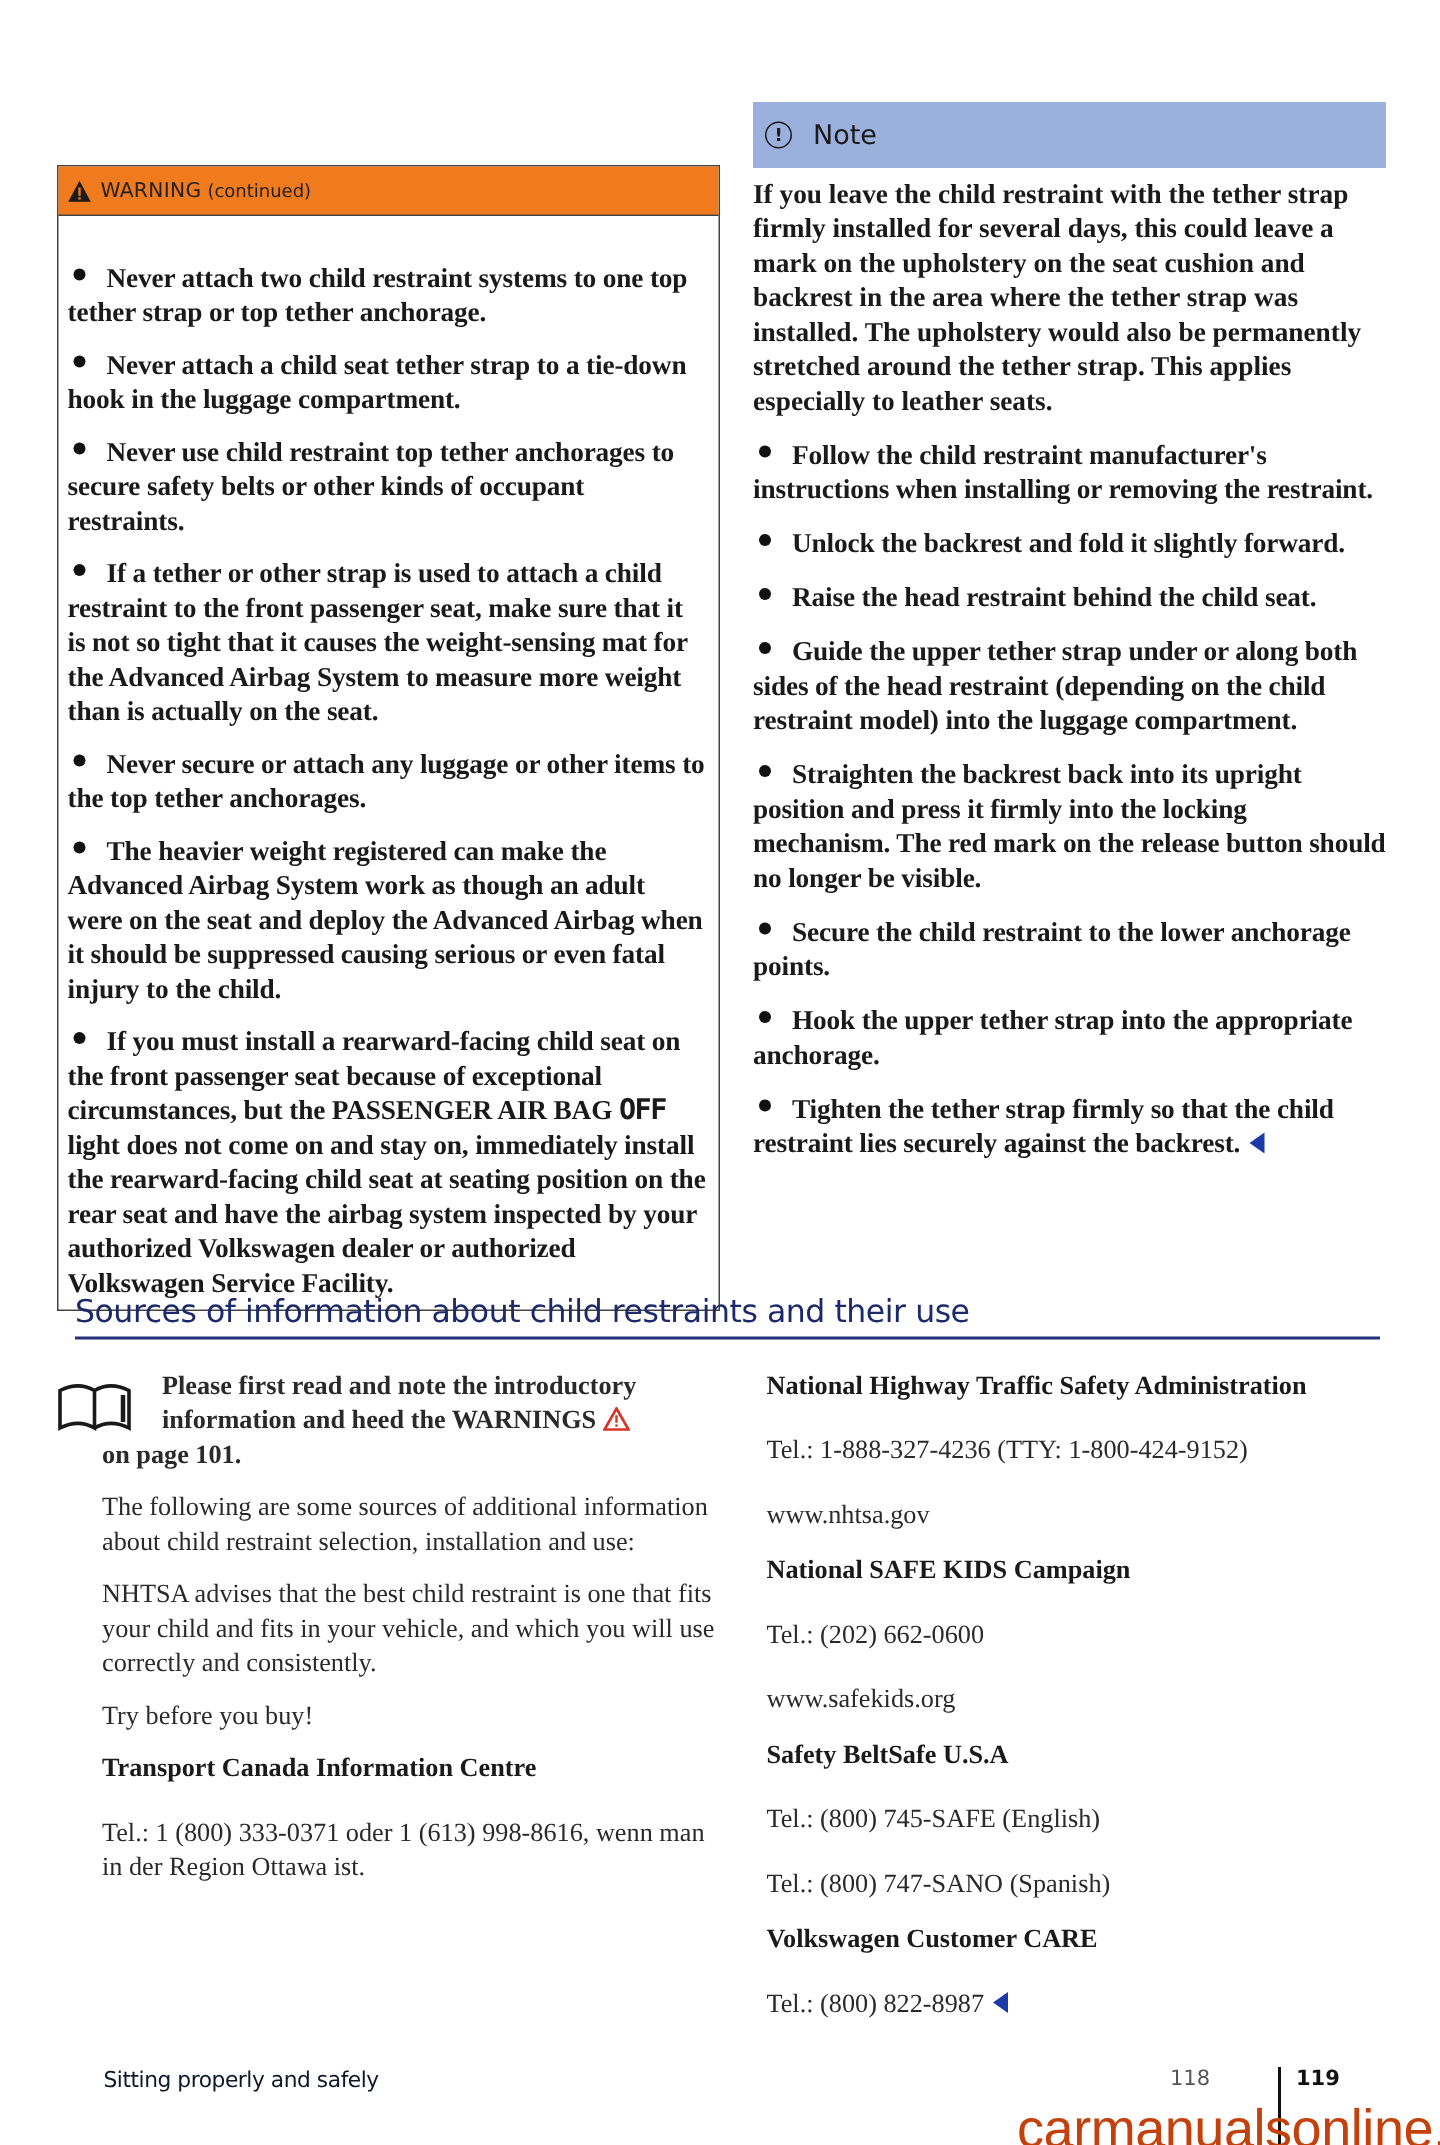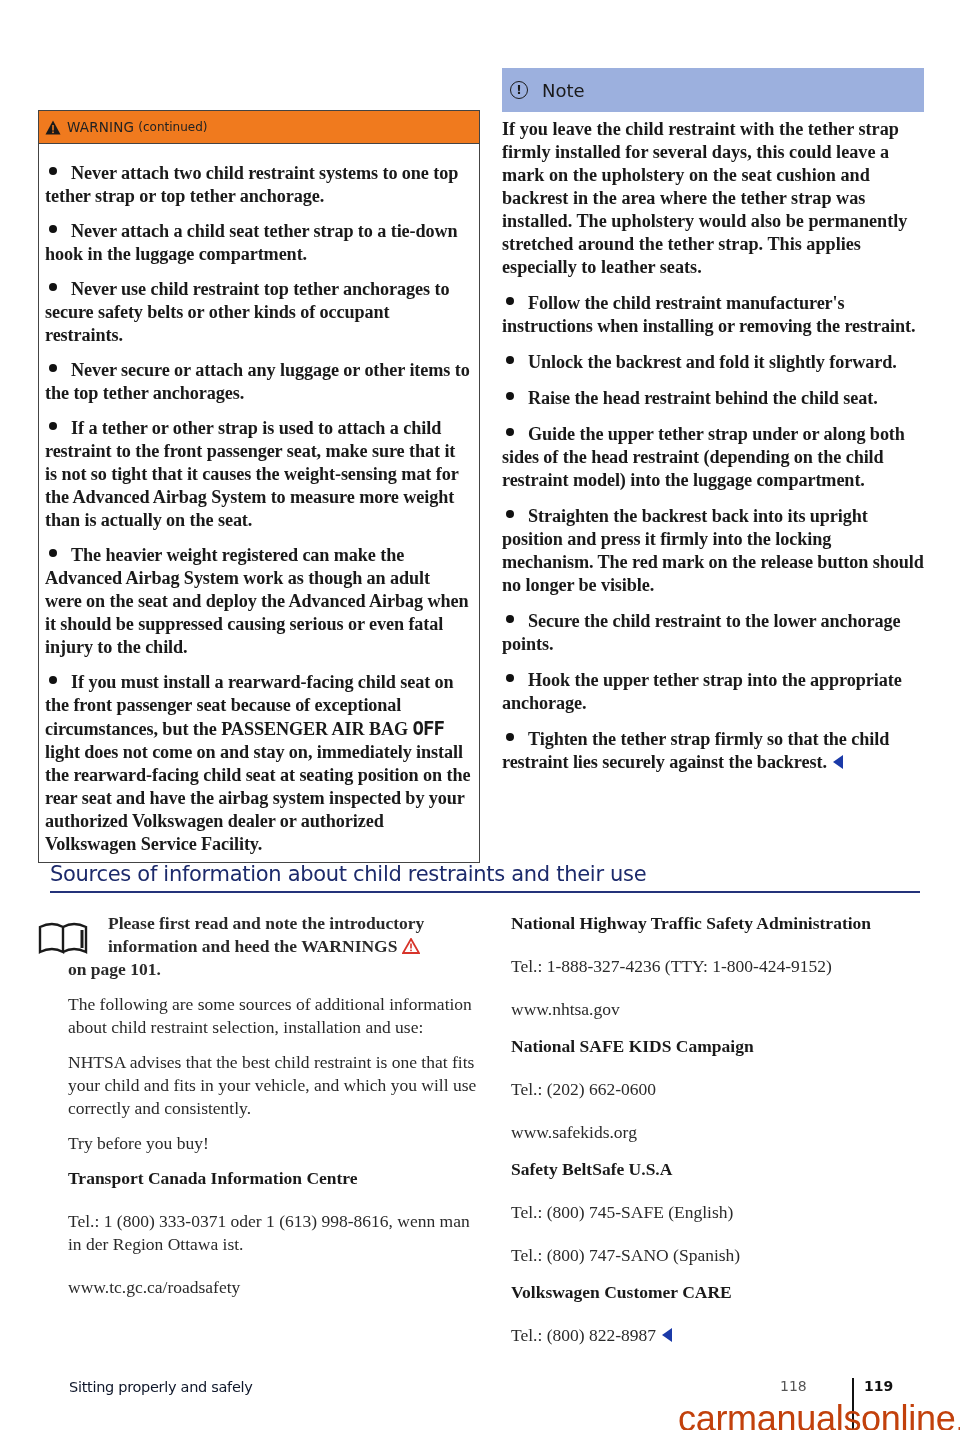--- a/index.html
+++ b/index.html
@@ -13,21 +13,21 @@
   
   .warn-box { border: 1.5px solid #444; }
   .warn-head {
     background: #f07a1e; height: 32px; display: flex; align-items: center; padding-left: 6px;
     border-bottom: 1.5px solid #444;
     font-family: "DejaVu Sans", sans-serif; font-size: 13.5px; color: #222;
   }
   .warn-head .tri { width: 16px; height: 15px; margin-right: 6px; display: inline-block; }
   .warn-head .title { font-weight: normal; letter-spacing: 0.2px; }
   .warn-head .cont { font-size: 12px; margin-left: 4px; }
-  .warn-body { padding: 8px 8px 6px 6px; }
+  .warn-body { padding: 20px 8px 6px 6px; }
 
   .bul { font-size: 18.2px; line-height: 23px; font-weight: bold; margin: 12px 0 0 0; letter-spacing: -0.1px; }
   .bul:first-child { margin-top: 10px; }
   .bul .dot { display: inline-block; width: 8px; height: 8px; border-radius: 50%; background: #111; margin-right: 14px; vertical-align: 4px; margin-left: 4px; }
   .bul .off { font-family: "DejaVu Sans Mono", monospace; font-weight: bold; font-size: 19px; letter-spacing: -1px; }
 
   
   .note-head {
     background: #9cb0de; height: 44px; display: flex; align-items: center; padding-left: 8px;
     font-family: "DejaVu Sans", sans-serif; font-size: 18px; color: #1a1a1a; margin-bottom: 4px;
@@ -77,22 +77,22 @@
         <rect x="7.2" y="5" width="1.6" height="5.5" fill="#f07a1e"></rect>
         <rect x="7.2" y="11.5" width="1.6" height="1.6" fill="#f07a1e"></rect>
       </svg>
       <span class="title">WARNING</span>
       <span class="cont">(continued)</span>
     </div>
     <div class="warn-body">
       <p class="bul"><span class="dot"></span><span>Never attach two child restraint systems to one top tether strap or top tether anchorage.</span></p>
       <p class="bul"><span class="dot"></span><span>Never attach a child seat tether strap to a tie-down hook in the luggage compartment.</span></p>
       <p class="bul"><span class="dot"></span><span>Never use child restraint top tether anchorages to secure safety belts or other kinds of occupant restraints.</span></p>
+      <p class="bul"><span class="dot"></span><span>If a tether or other strap is used to attach a child restraint to the front passenger seat, make sure that it is not so tight that it causes the weight-sensing mat for the Advanced Airbag System to measure more weight than is actually on the seat.</span></p>
       <p class="bul"><span class="dot"></span><span>Never secure or attach any luggage or other items to the top tether anchorages.</span></p>
-      <p class="bul"><span class="dot"></span><span>If a tether or other strap is used to attach a child restraint to the front passenger seat, make sure that it is not so tight that it causes the weight-sensing mat for the Advanced Airbag System to measure more weight than is actually on the seat.</span></p>
       <p class="bul"><span class="dot"></span><span>The heavier weight registered can make the Advanced Airbag System work as though an adult were on the seat and deploy the Advanced Airbag when it should be suppressed causing serious or even fatal injury to the child.</span></p>
       <p class="bul"><span class="dot"></span><span>If you must install a rearward-facing child seat on the front passenger seat because of exceptional circumstances, but the PASSENGER AIR BAG </span><span class="off">OFF</span><span> light does not come on and stay on, immediately install the rearward-facing child seat at seating position on the rear seat and have the airbag system inspected by your authorized Volkswagen dealer or authorized Volkswagen Service Facility.</span></p>
     </div>
   </div>
 </div>
 
 <div class="right-col">
   <div class="note-head">
     <span class="circ">!</span>
     <span>Note</span>
@@ -129,21 +129,20 @@
       </span>
       <span style="display:block;">on page 101.</span>
     </p>
   </div>
   <p class="p" style="margin-top:12px;">The following are some sources of additional information about child restraint selection, installation and use:</p>
   <p class="p">NHTSA advises that the best child restraint is one that fits your child and fits in your vehicle, and which you will use correctly and consistently.</p>
   <p class="p">Try before you buy!</p>
   <div class="org-block">
     <div class="org">Transport Canada Information Centre</div>
     <div class="line">Tel.: 1 (800) 333-0371 oder 1 (613) 998-8616, wenn man in der Region Ottawa ist.</div>
-    <div class="line">www.tc.gc.ca/roadsafety</div>
   </div>
 </div>
 
 <div class="s-right">
   <div class="org-block">
     <div class="org">National Highway Traffic Safety Administration</div>
     <div class="line">Tel.: 1-888-327-4236 (TTY: 1-800-424-9152)</div>
     <div class="line">www.nhtsa.gov</div>
   </div>
   <div class="org-block">

